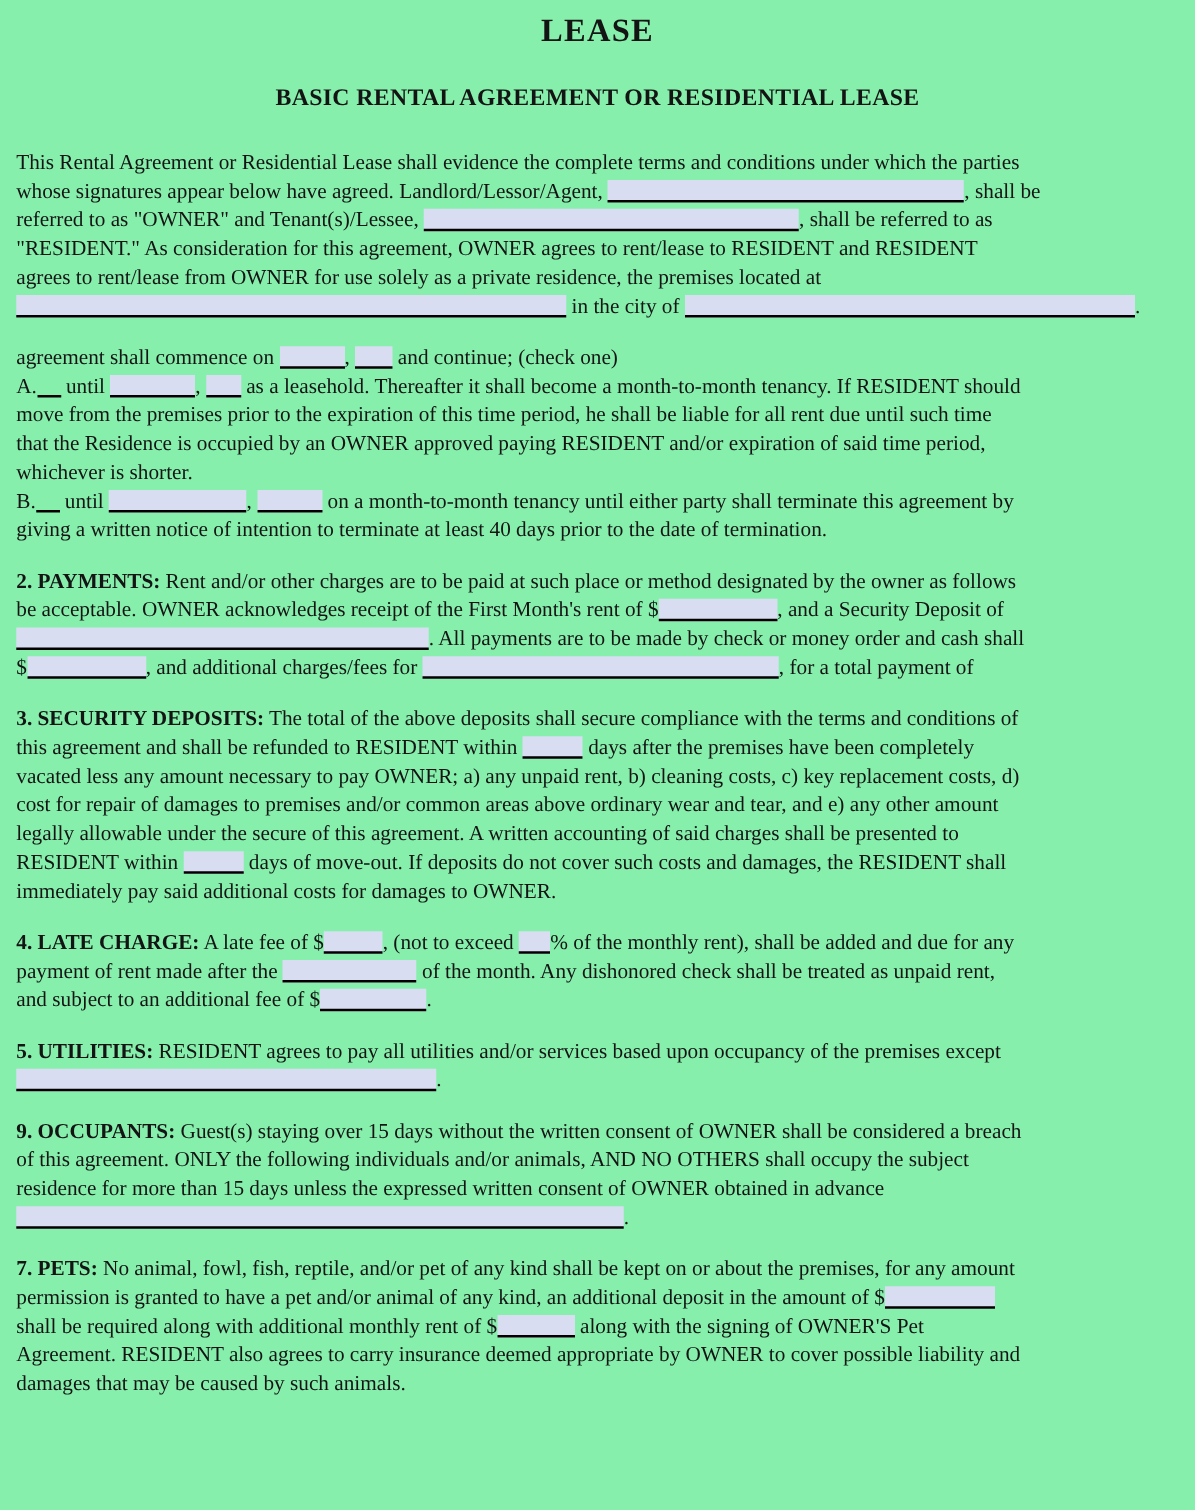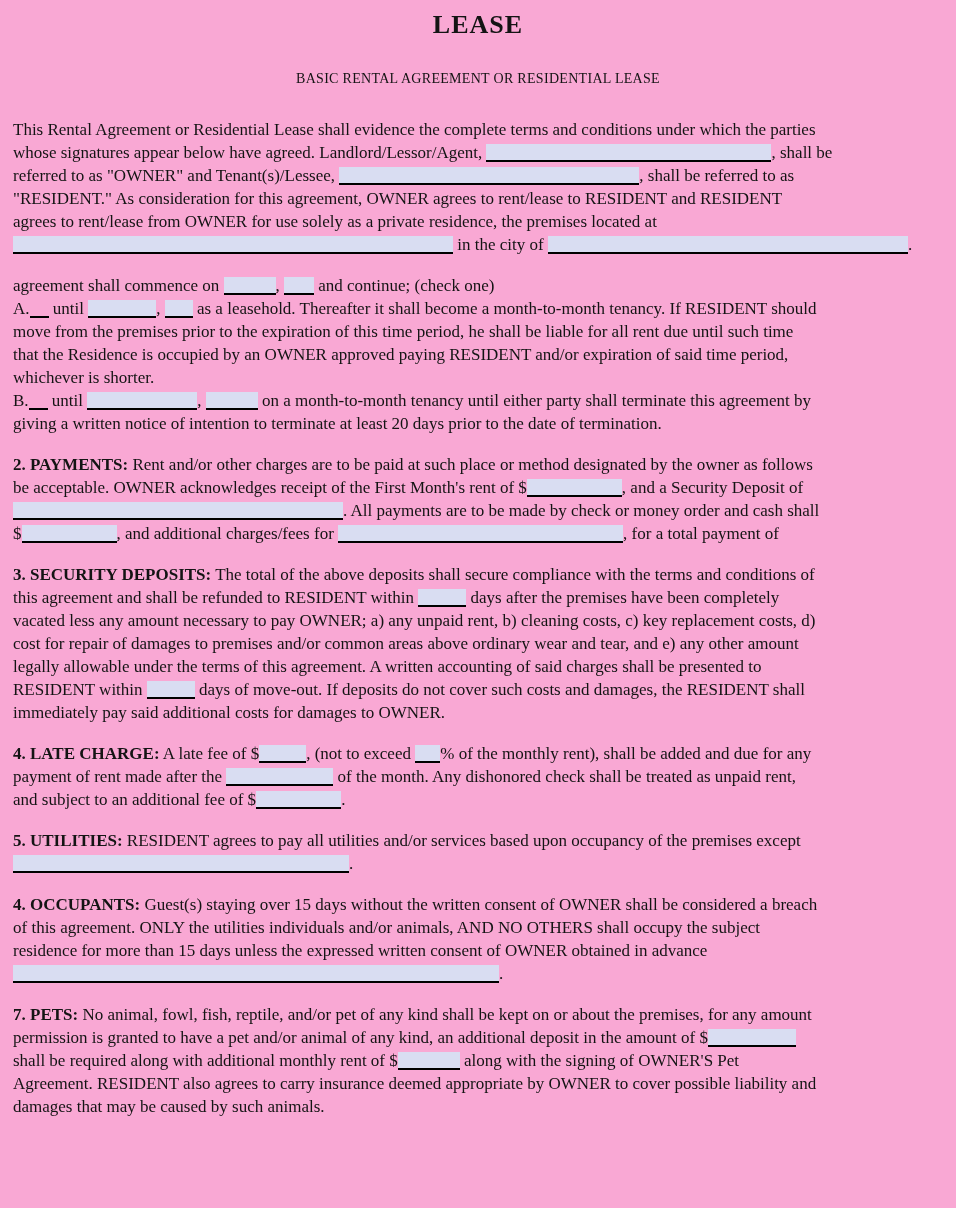--- a/index.html
+++ b/index.html
@@ -6,41 +6,41 @@
     --hl:#d9ddf2;
     --ink:#141414;
     --rule:#000000;
   }
   html,body{margin:0;padding:0;background:#ffffff;}
   .page{
     position:relative;
     width:956px;
     height:1208px;
     margin:0 auto;
-    background:#f9a8d4;
+    background:#86efac;
     box-sizing:border-box;
     padding:6px 13px 0 13px;
     overflow:hidden;
     font-family:"Liberation Serif","DejaVu Serif",serif;
     color:var(--ink);
     font-size:17px;
   }
   h1.doc-title{
     margin:4px 0 0 0;
     text-align:center;
     font-size:26px;
     font-weight:700;
     letter-spacing:1px;
     line-height:30px;
   }
   h2.doc-subtitle{
     margin:27px 0 0 0;
     text-align:center;
-    font-size:14px;
-    font-weight:400;
+    font-size:19px;
+    font-weight:700;
     letter-spacing:0.3px;
     line-height:24px;
   }
   .doc-body{margin-top:27px;}
   .para{margin:0 0 18px 0;}
   .para:last-child{margin-bottom:0;}
   .line{
     line-height:23px;
     min-height:23px;
     white-space:nowrap;
@@ -75,49 +75,49 @@
         <div class="line">agrees to rent/lease from OWNER for use solely as a private residence, the premises located at</div>
         <div class="line"><span class="blank" style="width: 440px;"></span> in the city of <span class="blank" style="width: 360px;"></span>.</div>
       </div>
       <div class="para">
         <div class="line">agreement shall commence on <span class="blank" style="width: 52px;"></span>, <span class="blank" style="width: 30px;"></span> and continue; (check one)</div>
         <div class="line">A.<span class="short-underline" style="width: 19px;"></span> until <span class="blank" style="width: 68px;"></span>, <span class="blank" style="width: 28px;"></span> as a leasehold. Thereafter it shall become a month-to-month tenancy. If RESIDENT should</div>
         <div class="line">move from the premises prior to the expiration of this time period, he shall be liable for all rent due until such time</div>
         <div class="line">that the Residence is occupied by an OWNER approved paying RESIDENT and/or expiration of said time period,</div>
         <div class="line">whichever is shorter.</div>
         <div class="line">B.<span class="short-underline" style="width: 19px;"></span> until <span class="blank" style="width: 110px;"></span>, <span class="blank" style="width: 52px;"></span> on a month-to-month tenancy until either party shall terminate this agreement by</div>
-        <div class="line">giving a written notice of intention to terminate at least 20 days prior to the date of termination.</div>
+        <div class="line">giving a written notice of intention to terminate at least 40 days prior to the date of termination.</div>
       </div>
       <div class="para">
         <div class="line"><strong>2. PAYMENTS:</strong> Rent and/or other charges are to be paid at such place or method designated by the owner as follows</div>
         <div class="line">be acceptable. OWNER acknowledges receipt of the First Month's rent of $<span class="blank" style="width: 95px;"></span>, and a Security Deposit of</div>
         <div class="line"><span class="blank" style="width: 330px;"></span>. All payments are to be made by check or money order and cash shall</div>
         <div class="line">$<span class="blank" style="width: 95px;"></span>, and additional charges/fees for <span class="blank" style="width: 285px;"></span>, for a total payment of</div>
       </div>
       <div class="para">
         <div class="line"><strong>3. SECURITY DEPOSITS:</strong> The total of the above deposits shall secure compliance with the terms and conditions of</div>
         <div class="line">this agreement and shall be refunded to RESIDENT within <span class="blank" style="width: 48px;"></span> days after the premises have been completely</div>
         <div class="line">vacated less any amount necessary to pay OWNER; a) any unpaid rent, b) cleaning costs, c) key replacement costs, d)</div>
         <div class="line">cost for repair of damages to premises and/or common areas above ordinary wear and tear, and e) any other amount</div>
-        <div class="line">legally allowable under the terms of this agreement. A written accounting of said charges shall be presented to</div>
+        <div class="line">legally allowable under the secure of this agreement. A written accounting of said charges shall be presented to</div>
         <div class="line">RESIDENT within <span class="blank" style="width: 48px;"></span> days of move-out. If deposits do not cover such costs and damages, the RESIDENT shall</div>
         <div class="line">immediately pay said additional costs for damages to OWNER.</div>
       </div>
       <div class="para">
         <div class="line"><strong>4. LATE CHARGE:</strong> A late fee of $<span class="blank" style="width: 47px;"></span>, (not to exceed <span class="blank" style="width: 25px;"></span>% of the monthly rent), shall be added and due for any</div>
         <div class="line">payment of rent made after the <span class="blank" style="width: 107px;"></span> of the month. Any dishonored check shall be treated as unpaid rent,</div>
         <div class="line">and subject to an additional fee of $<span class="blank" style="width: 85px;"></span>.</div>
       </div>
       <div class="para">
         <div class="line"><strong>5. UTILITIES:</strong> RESIDENT agrees to pay all utilities and/or services based upon occupancy of the premises except</div>
         <div class="line"><span class="blank" style="width: 336px;"></span>.</div>
       </div>
       <div class="para">
-        <div class="line"><strong>4. OCCUPANTS:</strong> Guest(s) staying over 15 days without the written consent of OWNER shall be considered a breach</div>
-        <div class="line">of this agreement. ONLY the utilities individuals and/or animals, AND NO OTHERS shall occupy the subject</div>
+        <div class="line"><strong>9. OCCUPANTS:</strong> Guest(s) staying over 15 days without the written consent of OWNER shall be considered a breach</div>
+        <div class="line">of this agreement. ONLY the following individuals and/or animals, AND NO OTHERS shall occupy the subject</div>
         <div class="line">residence for more than 15 days unless the expressed written consent of OWNER obtained in advance</div>
         <div class="line"><span class="blank" style="width: 486px;"></span>.</div>
       </div>
       <div class="para">
         <div class="line"><strong>7. PETS:</strong> No animal, fowl, fish, reptile, and/or pet of any kind shall be kept on or about the premises, for any amount</div>
         <div class="line">permission is granted to have a pet and/or animal of any kind, an additional deposit in the amount of $<span class="blank" style="width: 88px;"></span></div>
         <div class="line">shall be required along with additional monthly rent of $<span class="blank" style="width: 62px;"></span> along with the signing of OWNER'S Pet</div>
         <div class="line">Agreement. RESIDENT also agrees to carry insurance deemed appropriate by OWNER to cover possible liability and</div>
         <div class="line">damages that may be caused by such animals.</div>
       </div>

